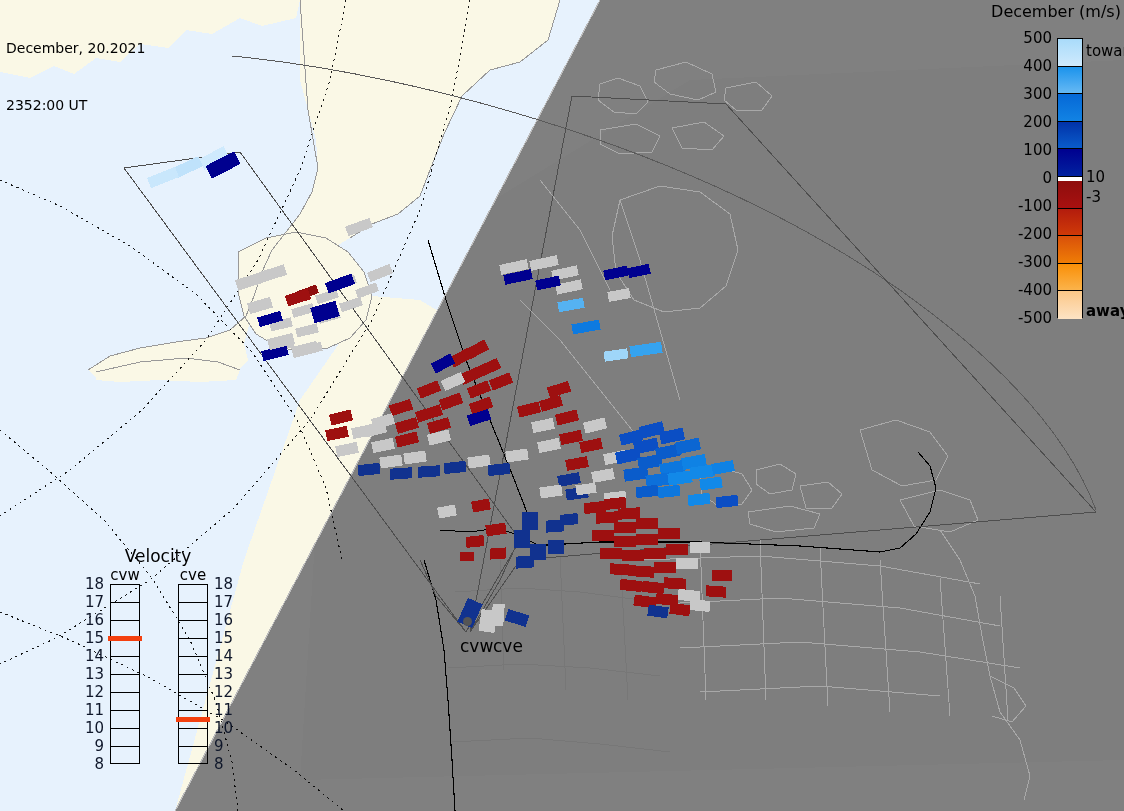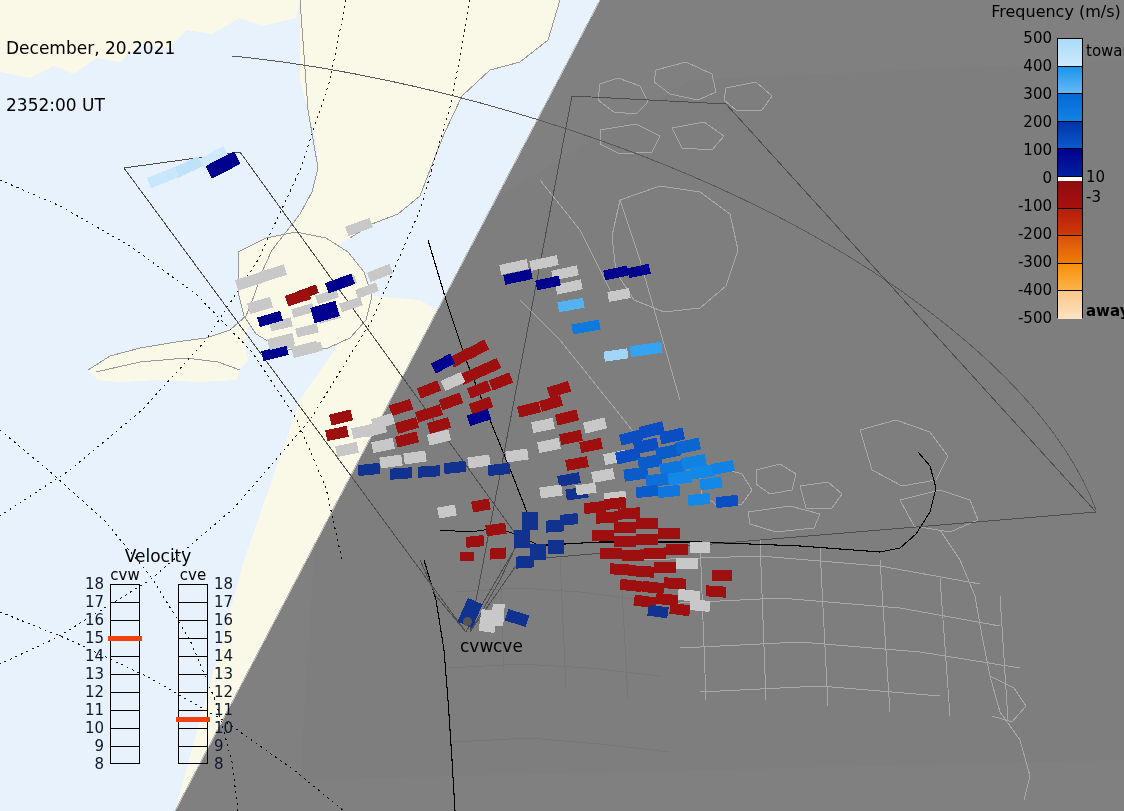--- a/index.html
+++ b/index.html
@@ -10,21 +10,21 @@
   }
   #root{position:absolute;left:0;top:0;width:1124px;height:811px;overflow:hidden;background:#808080;}
 
   
   #map-canvas{position:absolute;left:0;top:0;width:1124px;height:811px;}
   #map-canvas svg{display:block;}
 
   
   #timestamp{
     position:absolute;left:6px;top:1px;z-index:40;
-    color:#000;font-size:17px;line-height:19px;letter-spacing:0px;
+    color:#000;font-size:14px;line-height:19px;letter-spacing:0px;
     font-family:"DejaVu Sans", sans-serif;white-space:pre;
   }
   #timestamp div{margin:0;padding:0;}
 
   
   #colorbar-panel{position:absolute;left:978px;top:0px;width:146px;height:340px;z-index:40;}
   #cb-title{
     position:absolute;left:10px;top:2px;width:136px;
     color:#000;font-size:16px;text-align:center;white-space:nowrap;
   }
@@ -392,21 +392,21 @@
       </g>
     </svg>
   </div>
 
   <div id="timestamp">
     <div>December, 20.2021</div>
     <div>2352:00 UT</div>
   </div>
 
   <div id="colorbar-panel">
-    <div id="cb-title">Frequency (m/s)</div>
+    <div id="cb-title">December (m/s)</div>
   </div>
   <div id="cb-bar">
       <div class="cb-band" title="400 to 500" style="height: 27.6px; background: linear-gradient(rgb(169, 219, 250), rgb(207, 234, 253));"></div>
       <div class="cb-band" title="300 to 400" style="height: 27.6px; background: linear-gradient(rgb(27, 147, 236), rgb(102, 185, 244));"></div>
       <div class="cb-band" title="200 to 300" style="height: 27.6px; background: linear-gradient(rgb(5, 104, 214), rgb(18, 131, 228));"></div>
       <div class="cb-band" title="100 to 200" style="height: 27.6px; background: linear-gradient(rgb(1, 50, 168), rgb(10, 92, 203));"></div>
       <div class="cb-band" title="10 to 100" style="height: 27.6px; background: linear-gradient(rgb(0, 0, 143), rgb(1, 34, 160));"></div>
       <div class="cb-zero" style="height: 4px;"></div>
       <div class="cb-band" title="-10 to -100" style="height: 27.6px; background: linear-gradient(rgb(142, 13, 13), rgb(168, 17, 16));"></div>
       <div class="cb-band" title="-100 to -200" style="height: 27.6px; background: linear-gradient(rgb(179, 28, 13), rgb(207, 58, 8));"></div>

